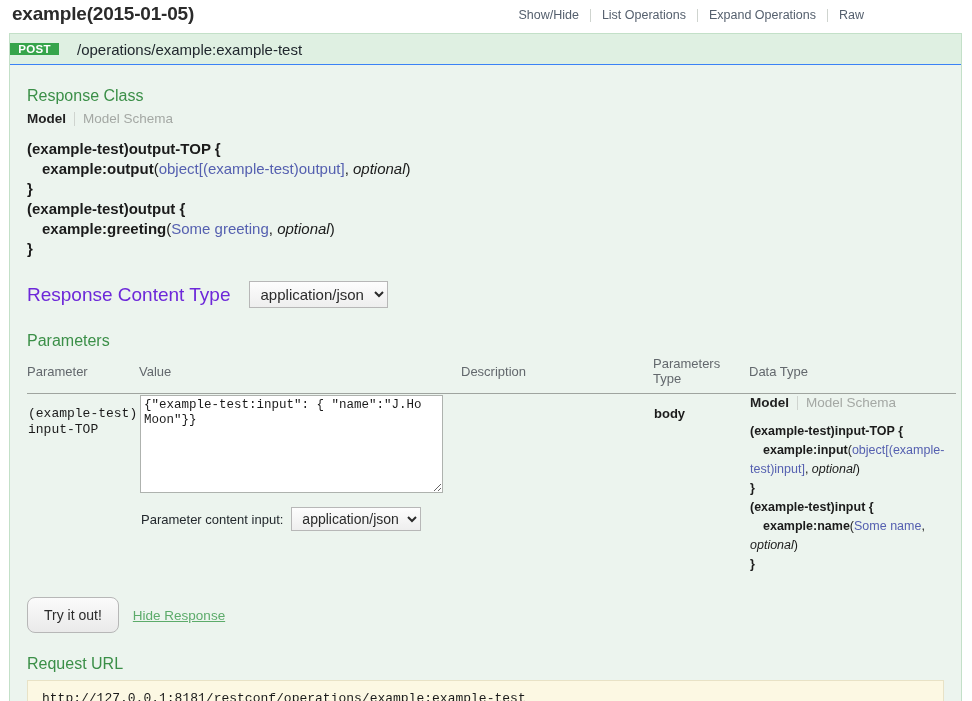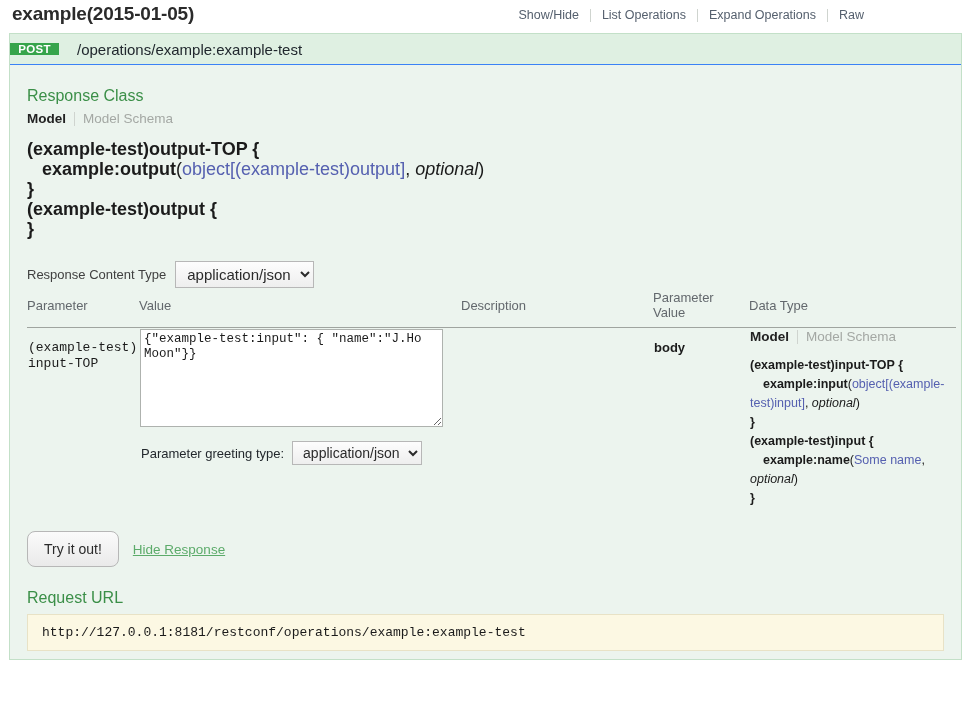--- a/index.html
+++ b/index.html
@@ -129,21 +129,21 @@
     background: #cfd4cf;
   }
   .model-tabs .tab-inactive {
     color: #a4a8a4;
     padding-left: 8px;
   }
 
   
   .signature {
     margin: 13px 0 0 6px;
-    font-size: 18px;
+    font-size: 15px;
     line-height: 20px;
     color: #1b1b1b;
   }
   .signature .block { font-weight: bold; }
   .signature .prop {
     margin-left: 15px;
     font-weight: bold;
   }
   .signature .propline { display: block; }
   .signature .type { color: #5560b0; font-weight: normal; }
@@ -151,23 +151,23 @@
   .signature .paren { font-weight: normal; color: #1b1b1b; }
   .signature .brace { font-weight: bold; display: block; }
 
   
   .ctype-row {
     display: flex;
     align-items: center;
     margin: 22px 0 0 6px;
   }
   .ctype-label {
-    font-size: 13px;
-    color: #404040;
-    margin-right: 9px;
+    font-size: 19px;
+    color: #6d28d9;
+    margin-right: 18px;
   }
   select.ctype {
     font-family: "Liberation Sans", sans-serif;
     font-size: 15px;
     color: #2b2b2b;
     padding: 3px 6px 3px 7px;
     border: 1px solid #b7b7b7;
     border-radius: 0;
     background: #f6f6f6;
     background-image: linear-gradient(#fdfdfd, #eeeeee);
@@ -322,48 +322,52 @@
         <span class="tab-inactive">Model Schema</span>
       </div>
 
       <div class="signature">
         <span class="block">(example-test)output-TOP {</span>
         <span class="propline">
           <span class="prop">example:output</span><span class="paren">(</span><span class="type">object[(example-test)output]</span><span class="paren">, </span><span class="opt">optional</span><span class="paren">)</span>
         </span>
         <span class="brace">}</span>
         <span class="brace">(example-test)output {</span>
+        <span class="propline">
+          <span class="prop">example:greeting</span><span class="paren">(</span><span class="type">Some greeting</span><span class="paren">, </span><span class="opt">optional</span><span class="paren">)</span>
+        </span>
         <span class="brace">}</span>
       </div>
 
       <div class="ctype-row">
         <span class="ctype-label">Response Content Type</span>
         <select class="ctype">
           <option>application/json</option>
         </select>
       </div>
 
+      <h4 class="section params">Parameters</h4>
 
       <table class="params">
         <thead>
           <tr>
             <th class="c-param">Parameter</th>
             <th class="c-value">Value</th>
             <th class="c-desc">Description</th>
-            <th class="c-ptype">Parameter Value</th>
+            <th class="c-ptype">Parameters Type</th>
             <th class="c-dtype">Data Type</th>
           </tr>
         </thead>
         <tbody>
           <tr>
             <td class="c-param">(example-test)input-TOP</td>
             <td class="c-value">
               <textarea class="param-value" placeholder="" style="">{"example-test:input": { "name":"J.Ho Moon"}}</textarea>
               <div class="pct-row">
-                <span class="pct-label">Parameter greeting type:</span>
+                <span class="pct-label">Parameter content input:</span>
                 <select class="ctype small">
                   <option>application/json</option>
                 </select>
               </div>
             </td>
             <td class="c-desc"></td>
             <td class="c-ptype">body</td>
             <td class="c-dtype">
               <div class="model-tabs dtype-tabs">
                 <span class="tab-active">Model</span>

